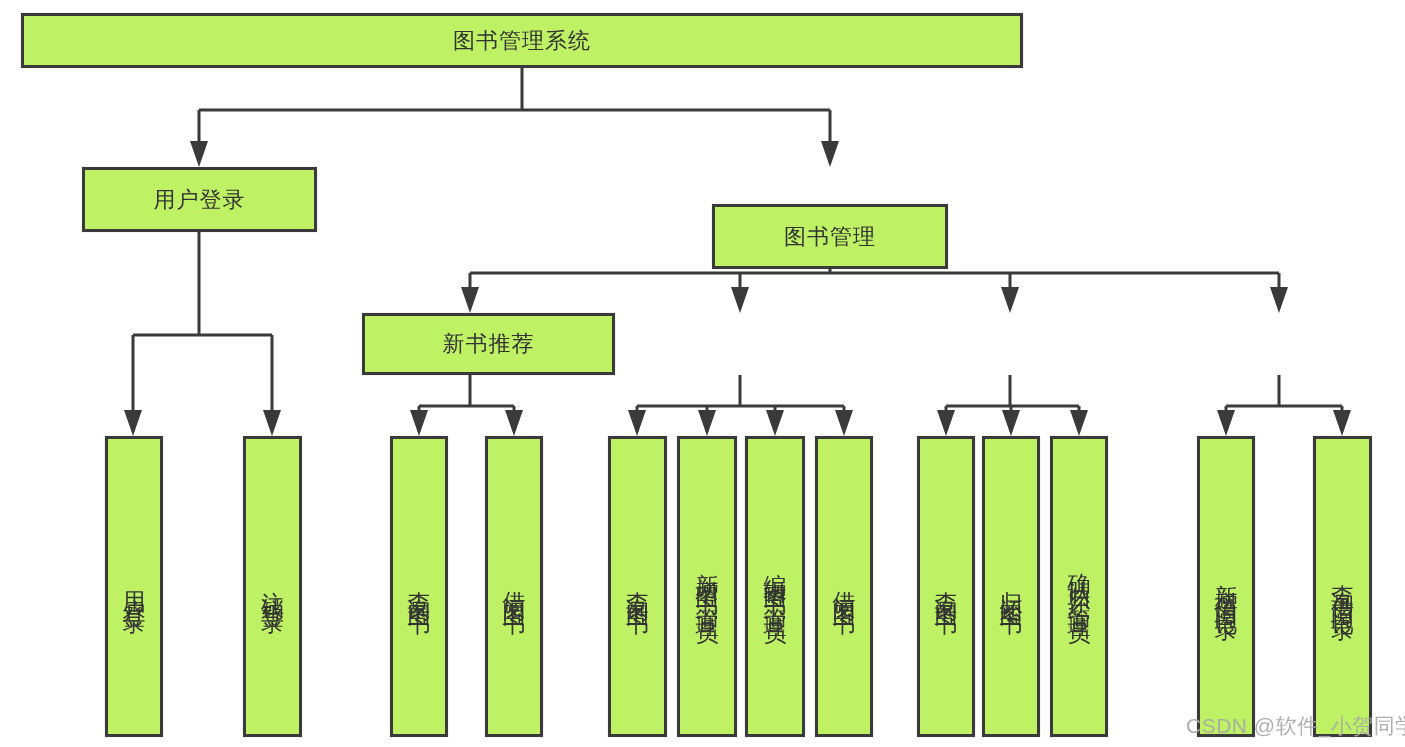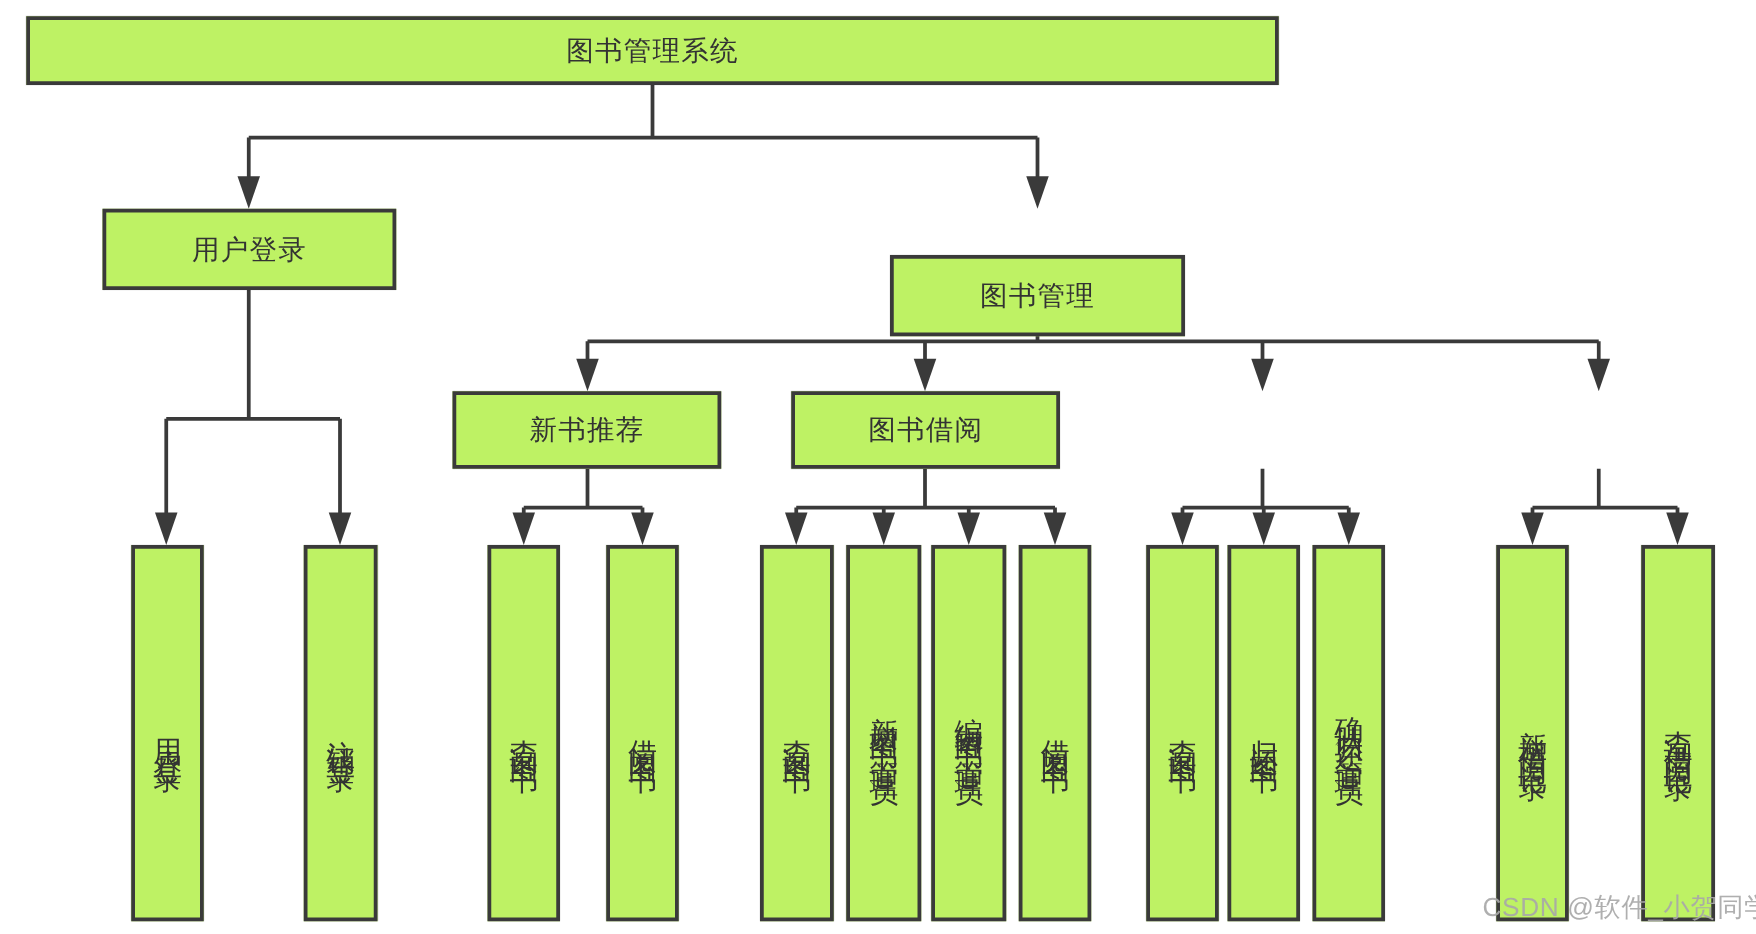--- a/index.html
+++ b/index.html
@@ -103,25 +103,22 @@
     <span class="h-label">图书管理系统</span>
   </div>
 
   <div class="box" style="left:82px; top:167px; width:235px; height:65px;">
     <span class="h-label">用户登录</span>
   </div>
   <div class="box" style="left:712px; top:167px; width:236px; height:65px;margin-top:37px;">
     <span class="h-label">图书管理</span>
   </div>
 
-  <div class="box" style="left:362px; top:313px; width:215px; height:62px;">
+  <div class="box" style="left:362px; top:313px; width:253px; height:62px;">
     <span class="h-label">新书推荐</span>
-  </div>
-  <div class="box" style="left:633px; top:313px; width:215px; height:62px;">
-    <span class="h-label">图书借阅</span>
   </div>
 
   <div class="box v-box" style="left:105px; top:436px; width:58px; height:301px;">
     <span>用户登录</span>
   </div>
   <div class="box v-box" style="left:243px; top:436px; width:59px; height:301px;">
     <span>注销登录</span>
   </div>
 
   <div class="box v-box" style="left:390px; top:436px; width:58px; height:301px;">

